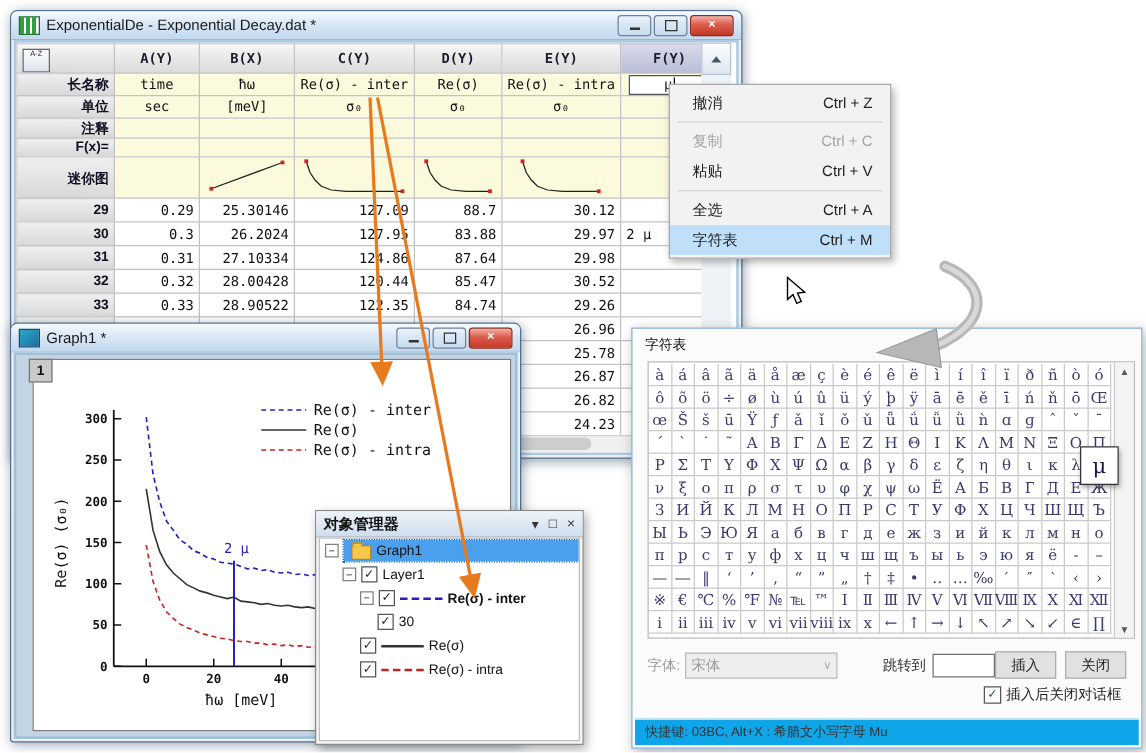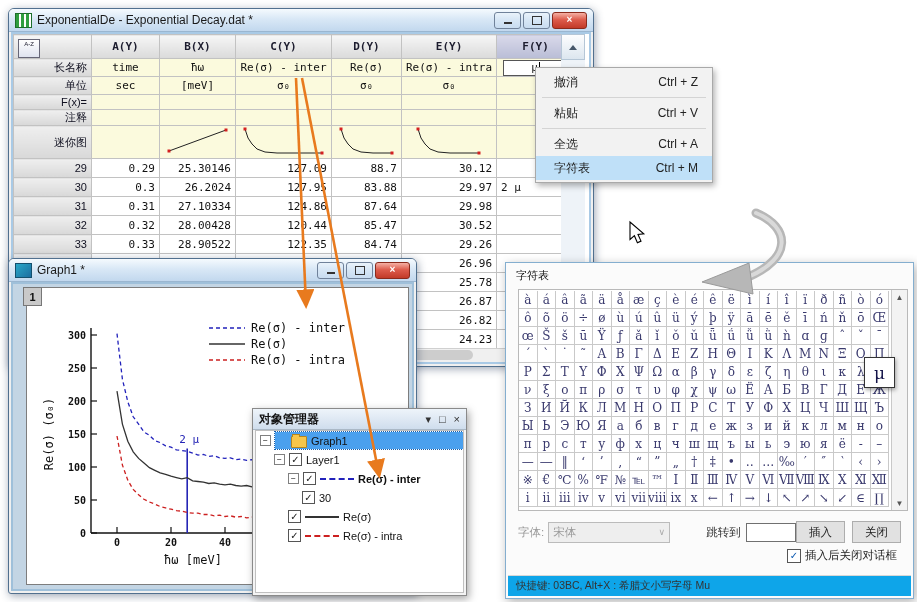--- a/index.html
+++ b/index.html
@@ -26,21 +26,21 @@
   .wks-client{position:absolute;top:23px;left:2px;right:2px;bottom:2px;
               border:2px solid #a9cae6;background:#fff;overflow:hidden}
   #wks-table{border-collapse:collapse;table-layout:fixed;
              font:11px "DejaVu Sans Mono",monospace;color:#111}
   #wks-table td,#wks-table th{border:1px solid #c2c2c2;padding:0 4px;overflow:hidden;
              white-space:nowrap;font-weight:normal}
   #wks-table .hdr{background:linear-gradient(#f6f6f6,#dadada);font-weight:bold;
              text-align:center;color:#1c1c2e}
   #wks-table .hdr.selcol{background:linear-gradient(#d9d9ea,#b9bdd6)}
   #wks-table .rowhdr{background:linear-gradient(#efefef,#d8d8d8);text-align:right;
-             font-family:"Liberation Sans",sans-serif;font-weight:normal;color:#101020}
+             font-family:"Liberation Sans",sans-serif;font-weight:bold;color:#101020}
   #wks-table .ylw{background:#fbfadd;text-align:center}
   #wks-table .num{text-align:right}
   #wks-table .fcol{text-align:left}
   .corner-icon{display:inline-block;width:20px;height:16px;border:1px solid #667;
       background:linear-gradient(#fff,#dfe3ef);font:6px/1 "Liberation Sans",sans-serif;
       color:#223;text-align:center;padding-top:1px}
   .editbox{display:inline-flex;align-items:center;justify-content:center;gap:1px;
       background:#fff;border:1px solid #555;width:92%;height:14px}
   .caret{display:inline-block;width:1px;height:11px;background:#000}
   .vscroll{position:absolute;left:548px;top:0;width:24px;bottom:14px;background:#eef3f8}
@@ -84,21 +84,21 @@
   .trow{height:19px;display:flex;align-items:center;gap:4px;padding-left:4px;white-space:nowrap}
   .expbox{width:9px;height:9px;border:1px solid #808080;background:#fff;flex:none;
         display:flex;align-items:center;justify-content:center;font:8px/1 "DejaVu Sans Mono",monospace;color:#333}
   .ckbox{width:11px;height:11px;border:1px solid #555;background:#fff;flex:none;
         display:flex;align-items:center;justify-content:center;font:10px/1 "DejaVu Sans",sans-serif;color:#222}
   .folder{width:14px;height:10px;background:#f7c64a;border:1px solid #b5861f;border-radius:1px;
         position:relative;flex:none;margin-top:2px}
   .folder:before{content:"";position:absolute;top:-3px;left:0;width:6px;height:2px;
         background:#f7c64a;border:1px solid #b5861f;border-bottom:none}
   .selband{display:flex;align-items:center;gap:4px;flex:1;height:17px;
-        background:#4aa0ee;outline:1px dotted #1b5fa8;color:#04122e;padding-left:16px}
+        background:#4aa0ee;outline:1px dotted #1b5fa8;color:#04122e;padding-left:6px}
   .lsample{width:34px;border-top-width:2px;flex:none}
   .tlabel{color:#111}
   
   #chardlg{position:absolute;left:505px;top:262px;width:407px;height:335px;z-index:25;
         background:#fbfbfb;border:1px solid #84aecf;box-shadow:2px 3px 10px rgba(0,0,0,.3);
         font:12px "Liberation Sans",sans-serif}
   .dlg-title{position:absolute;left:10px;top:5px;font-size:11px;color:#111}
   .charbox{position:absolute;left:12px;top:26px;width:388px;height:220px;background:#fff;
         border:1px solid #b9b9b9}
   #chargrid{position:absolute;left:0;top:1px;display:grid;
@@ -192,30 +192,30 @@
             <tr style="height: 18px;">
               <th class="rowhdr">单位</th>
               <td class="ylw">sec</td>
               <td class="ylw">[meV]</td>
               <td class="ylw">σ₀</td>
               <td class="ylw">σ₀</td>
               <td class="ylw">σ₀</td>
               <td class="ylw"></td>
             </tr>
             <tr style="height: 15px;">
+              <th class="rowhdr">注释</th>
+              <td class="ylw"></td>
+              <td class="ylw"></td>
+              <td class="ylw"></td>
+              <td class="ylw"></td>
+              <td class="ylw"></td>
+              <td class="ylw"></td>
+            </tr>
+            <tr style="height: 15px;">
               <th class="rowhdr">F(x)=</th>
-              <td class="ylw"></td>
-              <td class="ylw"></td>
-              <td class="ylw"></td>
-              <td class="ylw"></td>
-              <td class="ylw"></td>
-              <td class="ylw"></td>
-            </tr>
-            <tr style="height: 15px;">
-              <th class="rowhdr">注释</th>
               <td class="ylw"></td>
               <td class="ylw"></td>
               <td class="ylw"></td>
               <td class="ylw"></td>
               <td class="ylw"></td>
               <td class="ylw"></td>
             </tr>
             <tr style="height: 33px;">
               <th class="rowhdr">迷你图</th>
               <td class="ylw"></td>
@@ -445,20 +445,24 @@
         </div>
       </div>
   </section>
 
   <section id="menu">
       <div class="mi">
         <span>撤消</span>
         <span class="sc">Ctrl + Z</span>
       </div>
       <div class="msep"></div>
+      <div class="mi dis">
+        <span>复制</span>
+        <span class="sc">Ctrl + C</span>
+      </div>
       <div class="mi">
         <span>粘贴</span>
         <span class="sc">Ctrl + V</span>
       </div>
       <div class="msep"></div>
       <div class="mi">
         <span>全选</span>
         <span class="sc">Ctrl + A</span>
       </div>
       <div class="mi hl">

